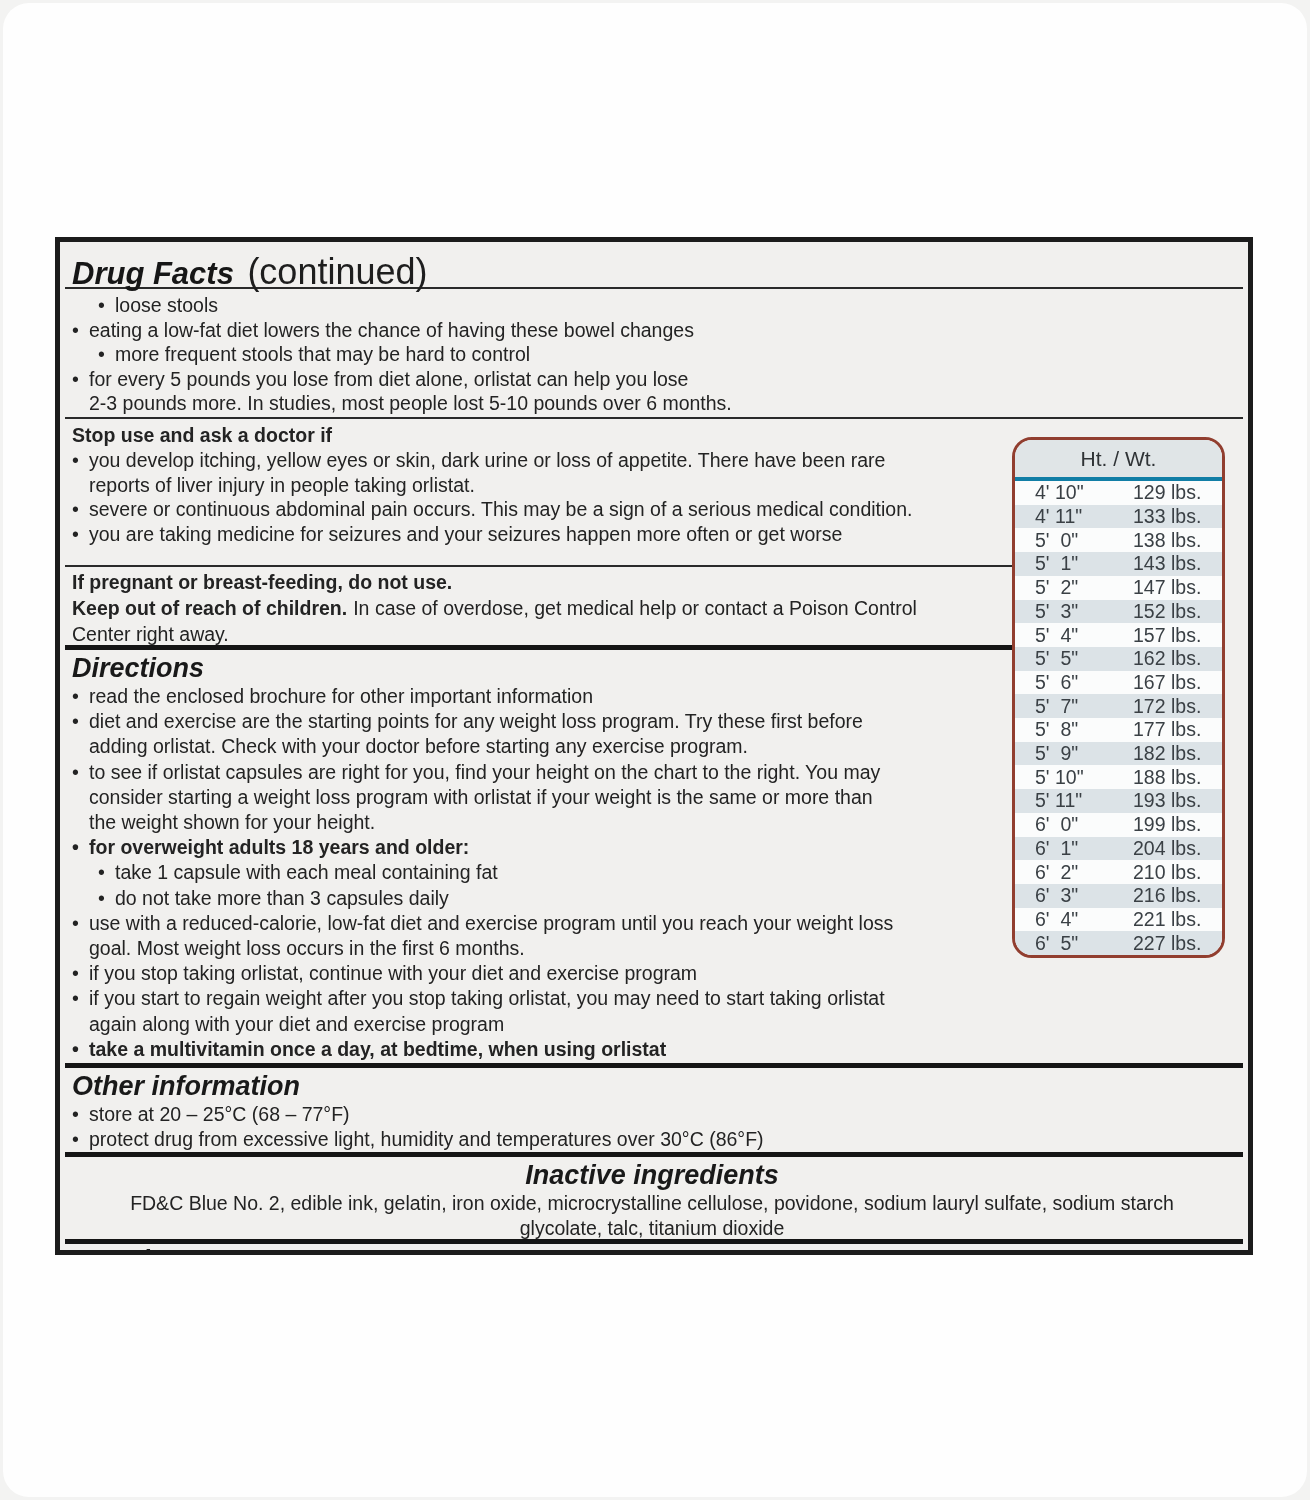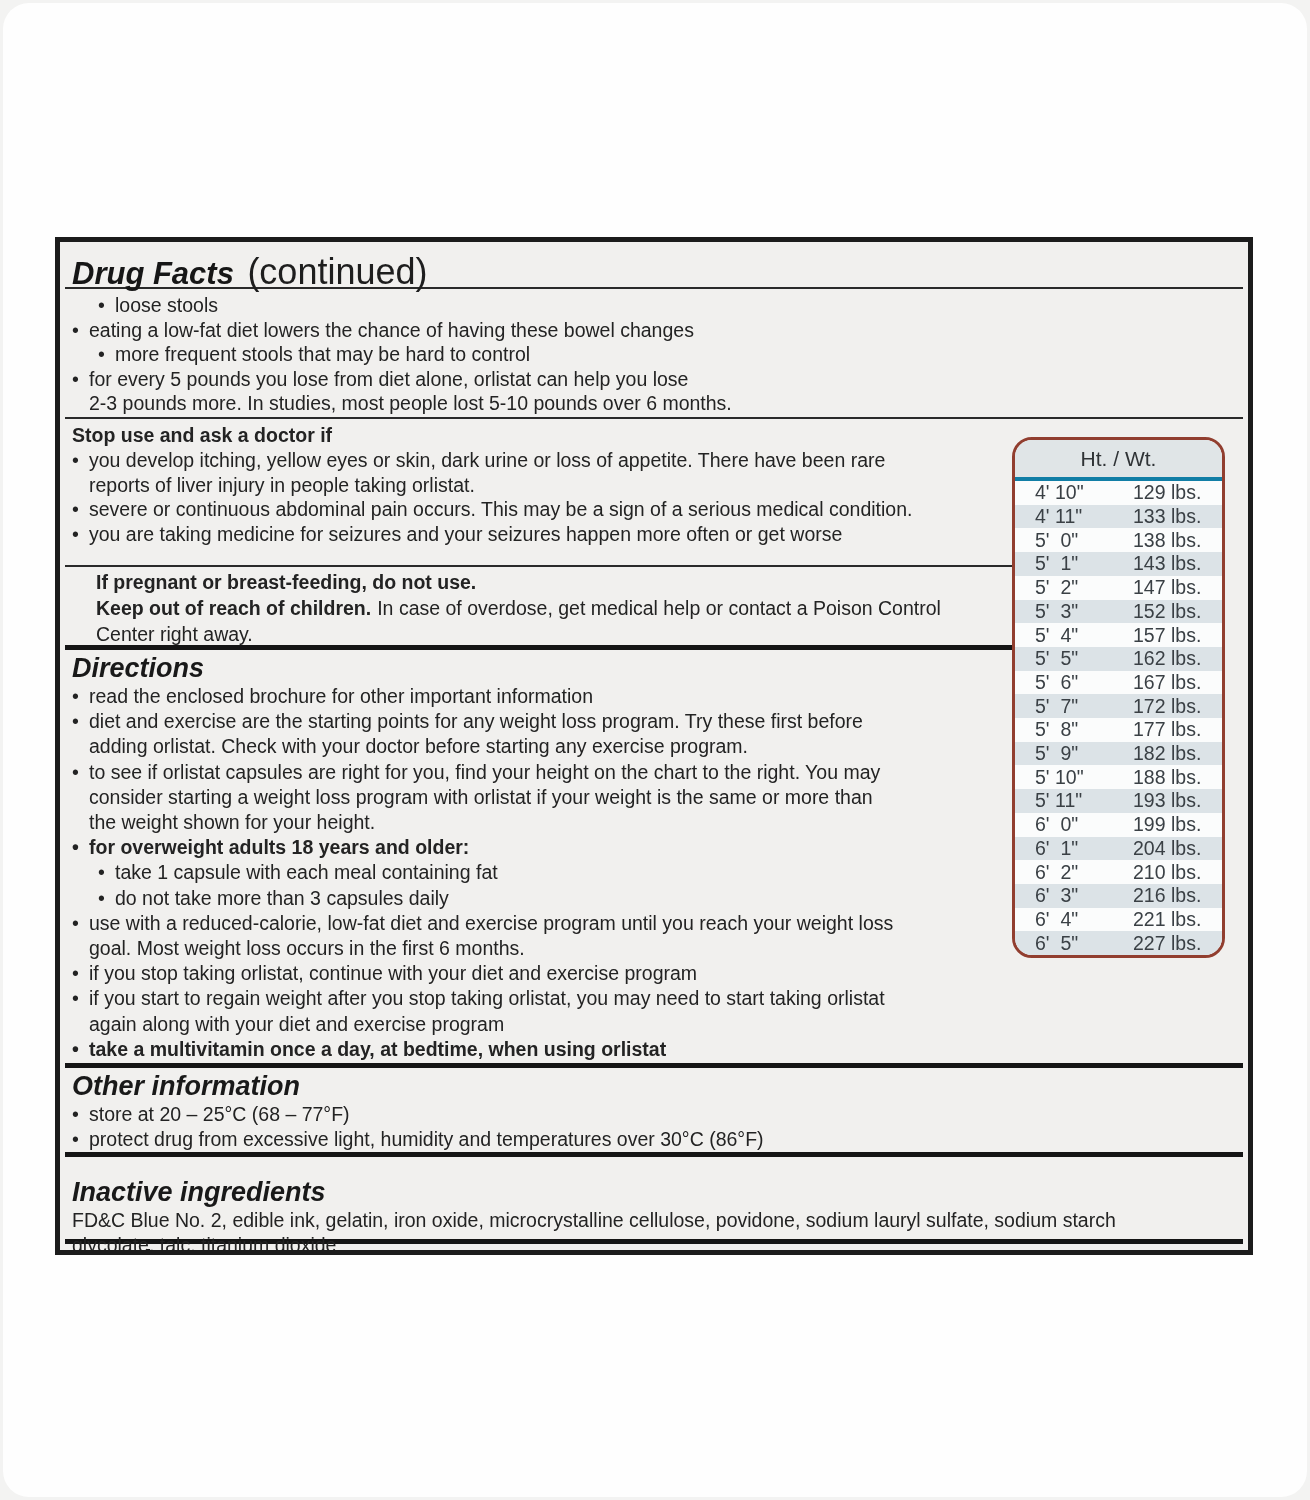--- a/index.html
+++ b/index.html
@@ -24,24 +24,24 @@
   .title-main { font: italic bold 31px/35px "Liberation Sans", sans-serif; color: #161616; }
   .title-cont { font-size: 36px; color: #1e1e1e; margin-left: 9px; font-weight: normal; }
 
   .rule { border-top: 2px solid #2a2a2a; margin: 0 5px; }
   .bar  { border-top: 5px solid #151515; margin: 0 5px; }
   .narrow { width: 957px; margin-right: 0; }
 
   section { padding: 3px 16px 0 12px; font-size: 19.5px; }
   .sec-bowel    { height: 128px; line-height: 24.6px; padding-top: 4px; }
   .sec-stop     { height: 146px; line-height: 24.8px; padding-top: 4px; }
-  .sec-preg     { height: 78px;  line-height: 25.8px; margin-left: 24px; }
+  .sec-preg     { height: 78px;  line-height: 25.8px; }
   .sec-dir      { height: 413px; line-height: 25.2px; padding-top: 2px; }
   .sec-other    { height: 84px;  line-height: 25.4px; padding-top: 2px; }
-  .sec-inactive { height: 82px;  line-height: 25.2px; padding-top: 19px; }
+  .sec-inactive { height: 82px;  line-height: 25.2px; padding-top: 2px; text-align: center; }
   .sec-q        { display: flex; align-items: baseline; padding-top: 3px; }
 
   .hsec { font: italic bold 27px/32px "Liberation Sans", sans-serif; color: #191919; }
   .hrun { font-weight: bold; }
 
   .bullet { display: flex; }
   .bullet::before { content: "\2022"; flex: 0 0 17px; }
   .bullet.sub { margin-left: 26px; }
   .bullet .txt { white-space: pre-wrap; }
   .bold { font-weight: bold; }

